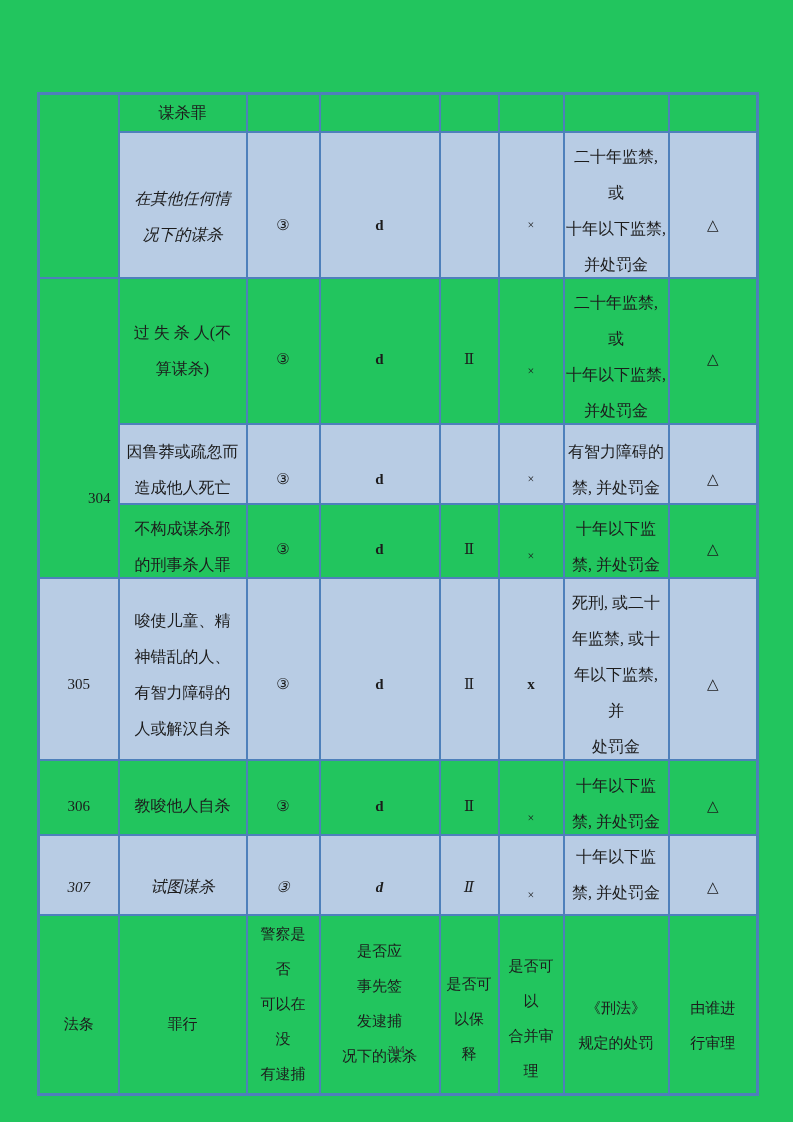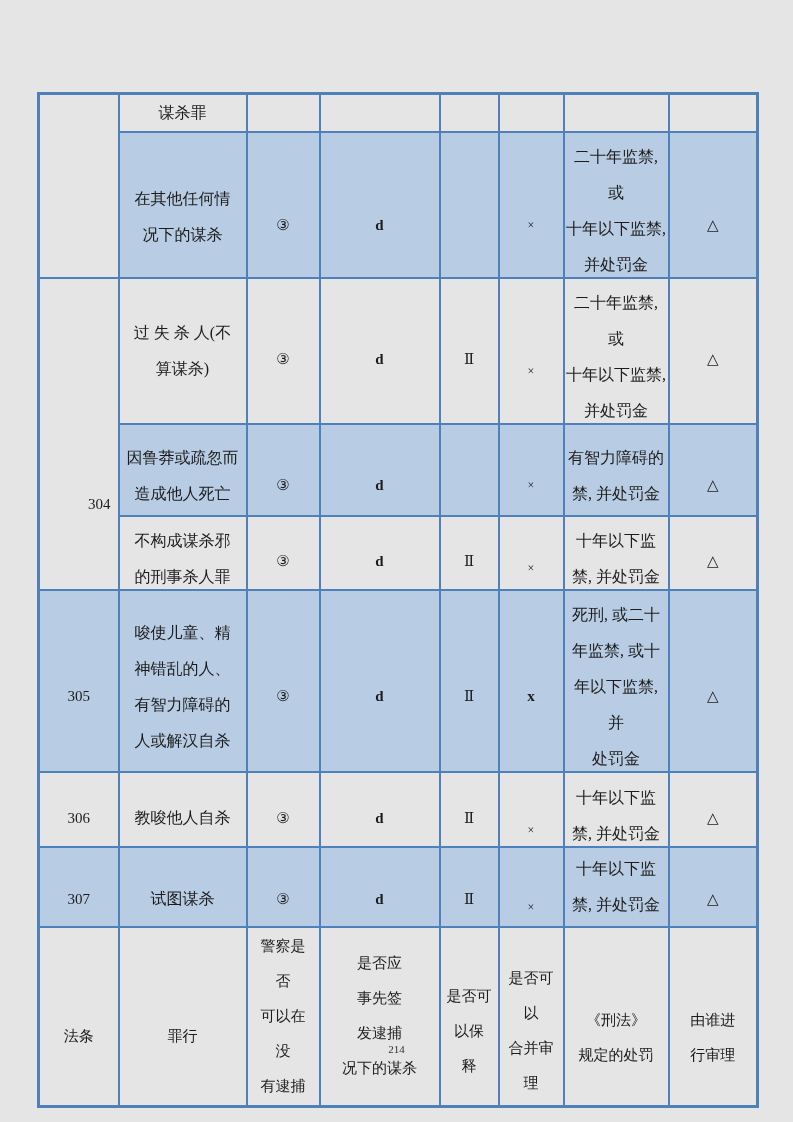--- a/index.html
+++ b/index.html
@@ -1,19 +1,19 @@
 <!DOCTYPE html>
 <html><head>
 <meta charset="utf-8">
 <style>
   html,body { margin:0; padding:0; background:#ffffff; }
   .page {
     position:relative;
     width:793px; height:1122px;
-    background:#e5e5e5;
+    background:#22c55e;
     font-family:"Liberation Serif","DejaVu Serif",serif;
     color:#1c1c1c;
     overflow:hidden;
   }
   table.law {
     position:absolute; left:37px; top:92px;
     border-collapse:collapse;
     table-layout:fixed;
     width:719px;
   }
@@ -25,21 +25,21 @@
     vertical-align:middle;
     font-size:16px;
     line-height:36px;
     overflow:hidden;
   }
   td.shaded { background:#b8cce4; }
   .c { white-space:pre-line; }
   
   .dy6  .c { transform:translateY(6px); }
   .dy8  .c { transform:translateY(8px); }
-  .dy12 .c { transform:translateY(12px); }
+  .dy12 .c { transform:translateY(12px);font-style:italic; }
   .dy15 .c { transform:translateY(15px); }
   .dy20 .c { transform:translateY(20px); }
   .dy22 .c { transform:translateY(22px);text-align:center; }
   .dy70 .c { transform:translateY(70px);padding-left:41px; }
   
   td.cell-arrest .c   { font-size:15px; }
   td.cell-warrant .c  { font-weight:bold; font-size:15px; }
   td.cell-bail .c     { font-size:15px; }
   td.cell-compound .c { font-size:12px; }
   td.cell-compound.big-x .c { font-size:15px; font-weight:bold; }
@@ -148,21 +148,21 @@
       <td class="cell-punishment dy6">
             <div class="c">二十年监禁, 或
 十年以下监禁,
 并处罚金</div>
           </td>
       <td class="cell-court dy8">
             <div class="c">△</div>
           </td>
     </tr>
 
-    <tr style="height:92px">
+    <tr style="height:80px">
       <td class="shaded cell-offense dy6">
             <div class="c">因鲁莽或疏忽而
 造成他人死亡</div>
           </td>
       <td class="shaded cell-arrest dy15">
             <div class="c">③</div>
           </td>
       <td class="shaded cell-warrant dy15">
             <div class="c">d</div>
           </td>

